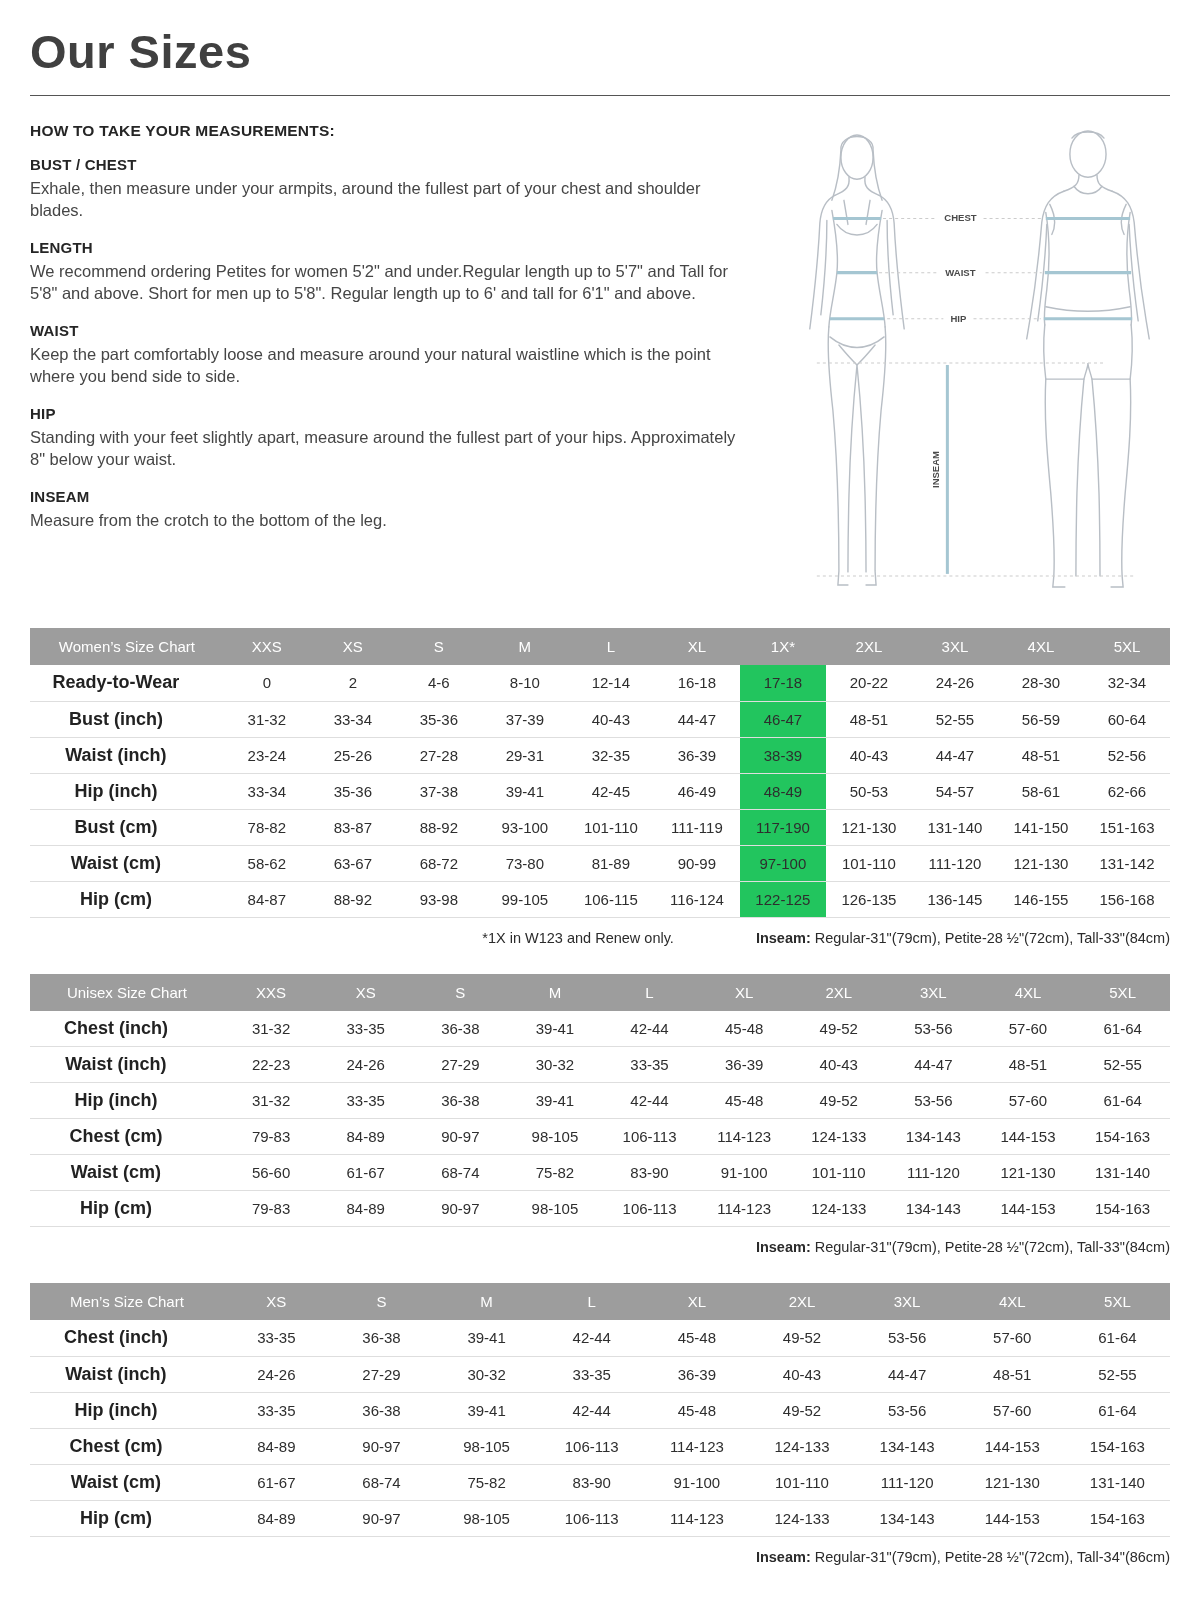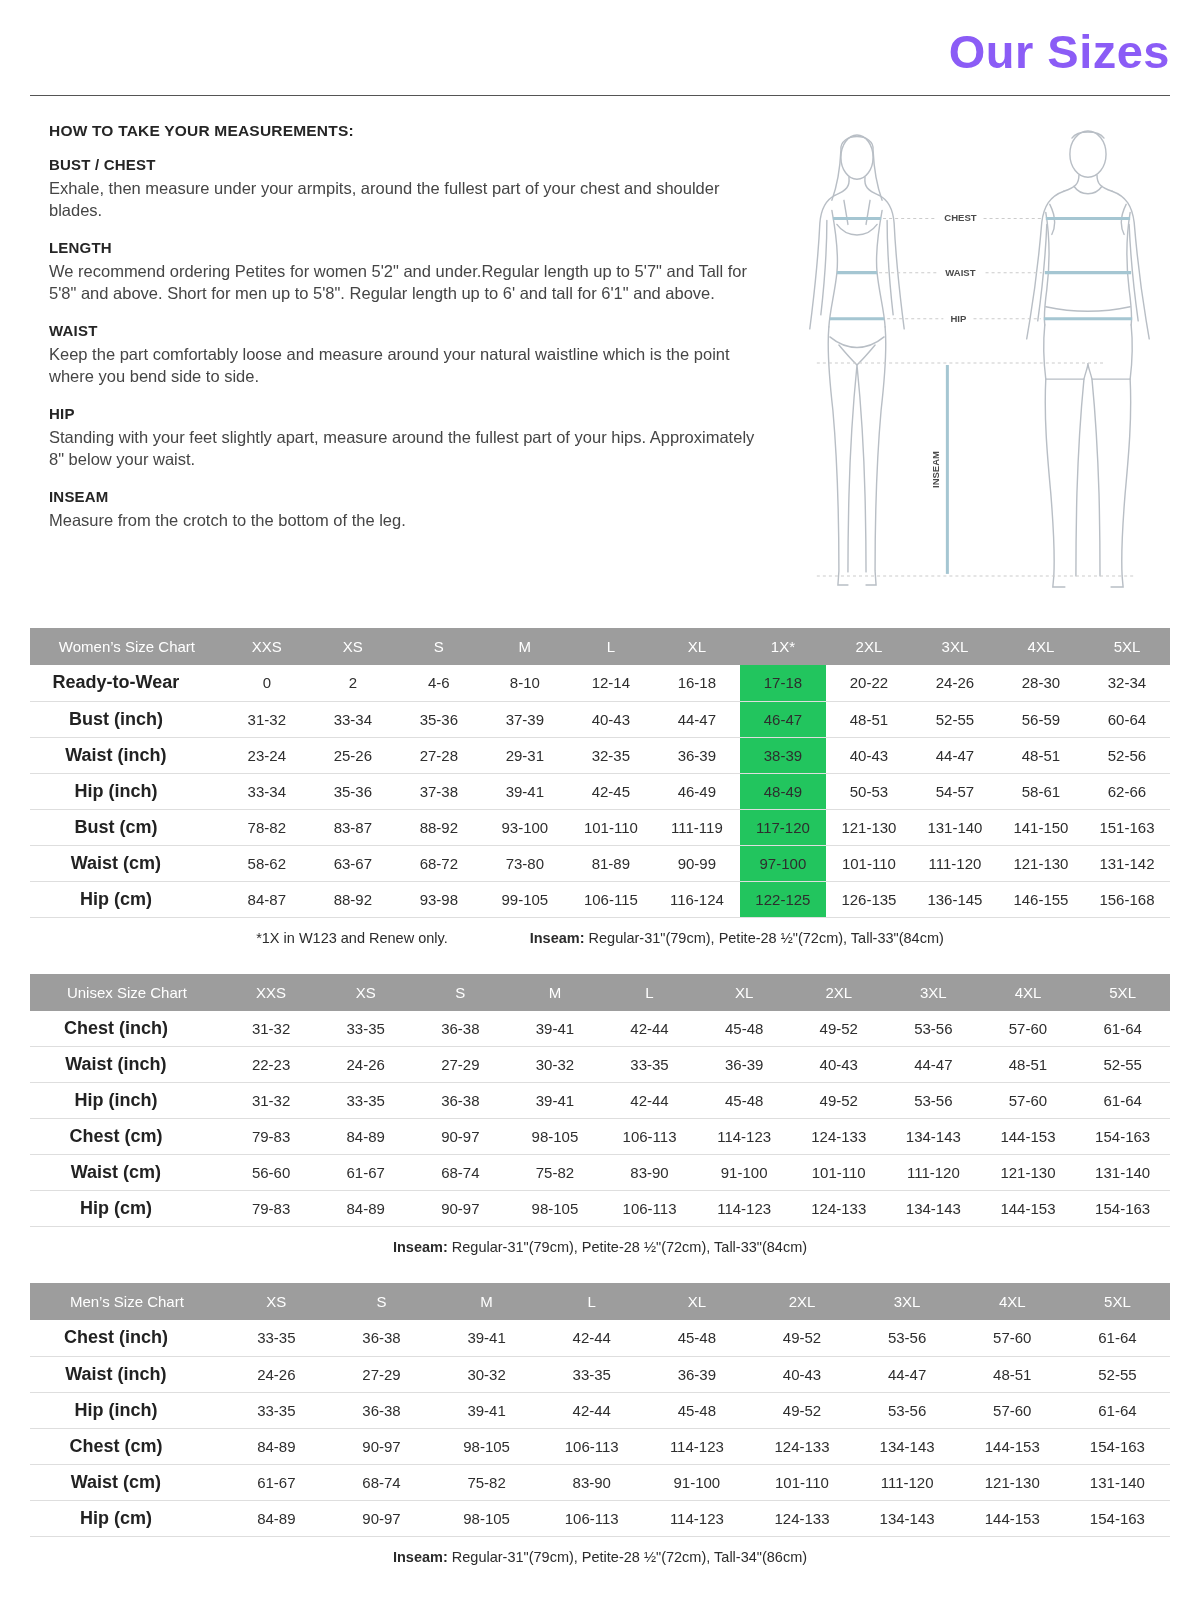--- a/index.html
+++ b/index.html
@@ -5,27 +5,27 @@
   * { box-sizing: border-box; }
   html, body { margin: 0; padding: 0; background: #ffffff; }
   body {
     width: 1200px; min-height: 1600px;
     font-family: "Liberation Sans", "DejaVu Sans", sans-serif;
     color: #3f3f3f;
   }
   .page { padding: 24px 30px 28px; }
 
   h1.page-title {
-    font-size: 47px; font-weight: 800; color: #8b5cf6;
-    margin: 0 0 16px; letter-spacing: 0.5px; text-align: right;
+    font-size: 47px; font-weight: 800; color: #404040;
+    margin: 0 0 16px; letter-spacing: 0.5px;
   }
   .title-rule { border: 0; border-top: 1px solid #555; margin: 0 0 24px; }
 
   .top { display: flex; gap: 14px; align-items: flex-start; }
-  .instructions { flex: 1; padding-top: 2px; margin-left: 19px; }
+  .instructions { flex: 1; padding-top: 2px; }
   .instructions h2 {
     font-size: 15.5px; font-weight: 800; color: #252525;
     margin: 0 0 16px; letter-spacing: 0.2px;
   }
   .m-section { margin-bottom: 17px; }
   .m-section h3 {
     font-size: 15px; font-weight: 800; color: #252525;
     margin: 0 0 5px; letter-spacing: 0.2px;
   }
   .m-section p {
@@ -44,21 +44,21 @@
     height: 36px; border-bottom: 1px solid #dedede;
     font-size: 15px; text-align: center; color: #2e2e2e; padding: 0 2px;
   }
   .size-table tbody th {
     font-weight: 700; color: #222222; text-align: center;
     padding-right: 24px; font-size: 18px;
   }
   .size-table td.hl { background: #22c55e; }
 
   .footnotes {
-    display: flex; justify-content: center; gap: 82px;
+    display: flex; justify-content: flex-end; gap: 82px;
     margin-top: 12px; font-size: 14.5px; color: #2b2b2b;
   }
   .footnotes b { font-weight: 800; }
 </style>
 </head>
 <body>
 
 <div class="page">
 
   <h1 class="page-title">Our Sizes</h1>
@@ -242,21 +242,21 @@
               <td>62-66</td>
             </tr>
             <tr>
               <th>Bust (cm)</th>
               <td>78-82</td>
               <td>83-87</td>
               <td>88-92</td>
               <td>93-100</td>
               <td>101-110</td>
               <td>111-119</td>
-              <td class="hl">117-120</td>
+              <td class="hl">117-190</td>
               <td>121-130</td>
               <td>131-140</td>
               <td>141-150</td>
               <td>151-163</td>
             </tr>
             <tr>
               <th>Waist (cm)</th>
               <td>58-62</td>
               <td>63-67</td>
               <td>68-72</td>

